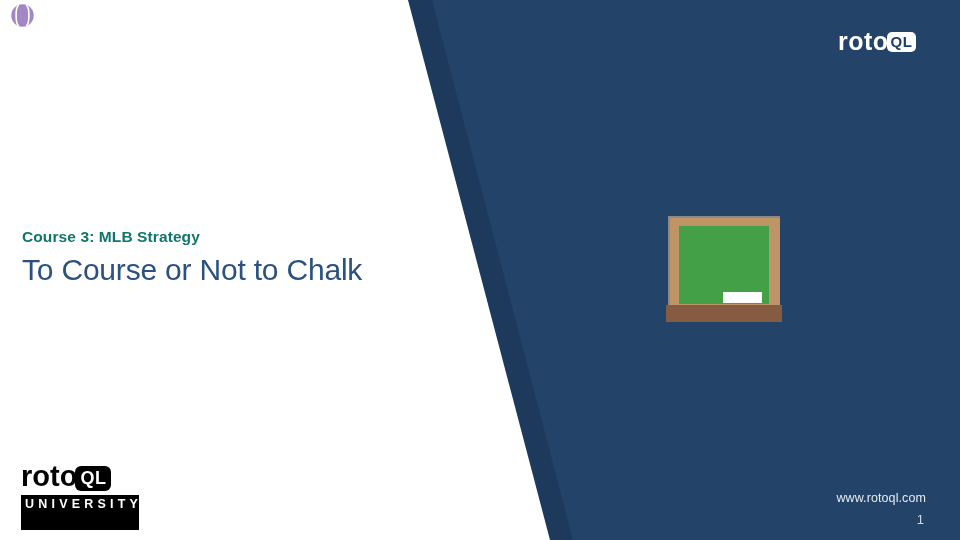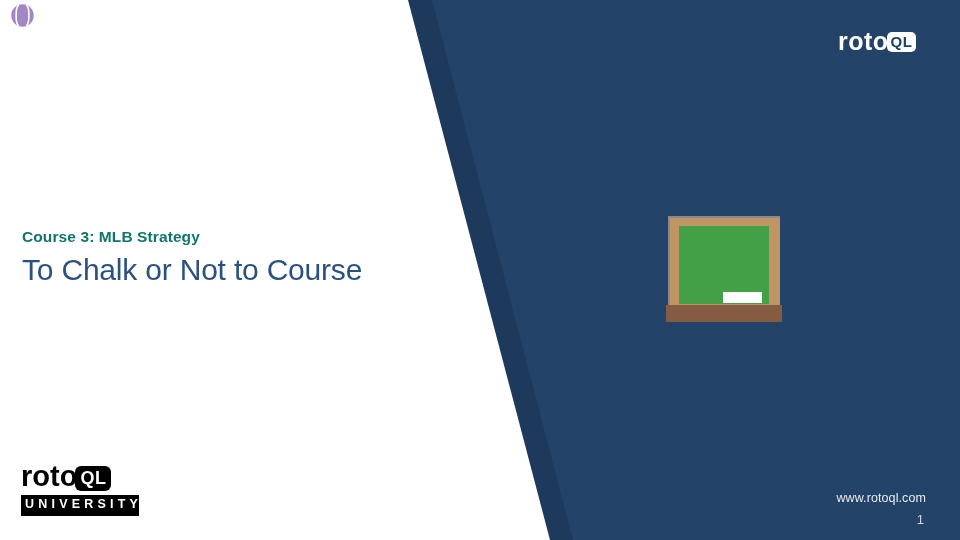--- a/index.html
+++ b/index.html
@@ -168,21 +168,21 @@
     margin-bottom: 0px;
   }
   .logo-uni .uni-bar {
     margin-top: 4px;
     background: #000000;
     color: #ffffff;
     font-size: 12.5px;
     font-weight: 700;
     letter-spacing: 4.2px;
     text-align: center;
-    padding: 3px 0 5px 4px;
+    padding: 3px 0 19px 4px;
     line-height: 1.05;
     width: 118px;
     box-sizing: border-box;
   }
 
   
   .footer-url {
     position: absolute;
     right: 34px;
     top: 491px;
@@ -219,21 +219,21 @@
     </svg>
   </div>
 
   <div class="logo-tr">
     <span class="word">roto</span>
     <span class="ql-box">QL</span>
   </div>
 
   <div class="text-block">
     <p class="eyebrow">Course 3: MLB Strategy</p>
-    <h1 class="headline">To Chalk or Not to Course</h1>
+    <h1 class="headline">To Course or Not to Chalk</h1>
   </div>
 
   <div class="chalkboard">
     <div class="cb-frame"></div>
     <div class="cb-board"></div>
     <div class="cb-chalk"></div>
     <div class="cb-ledge"></div>
   </div>
 
   <div class="logo-uni">

